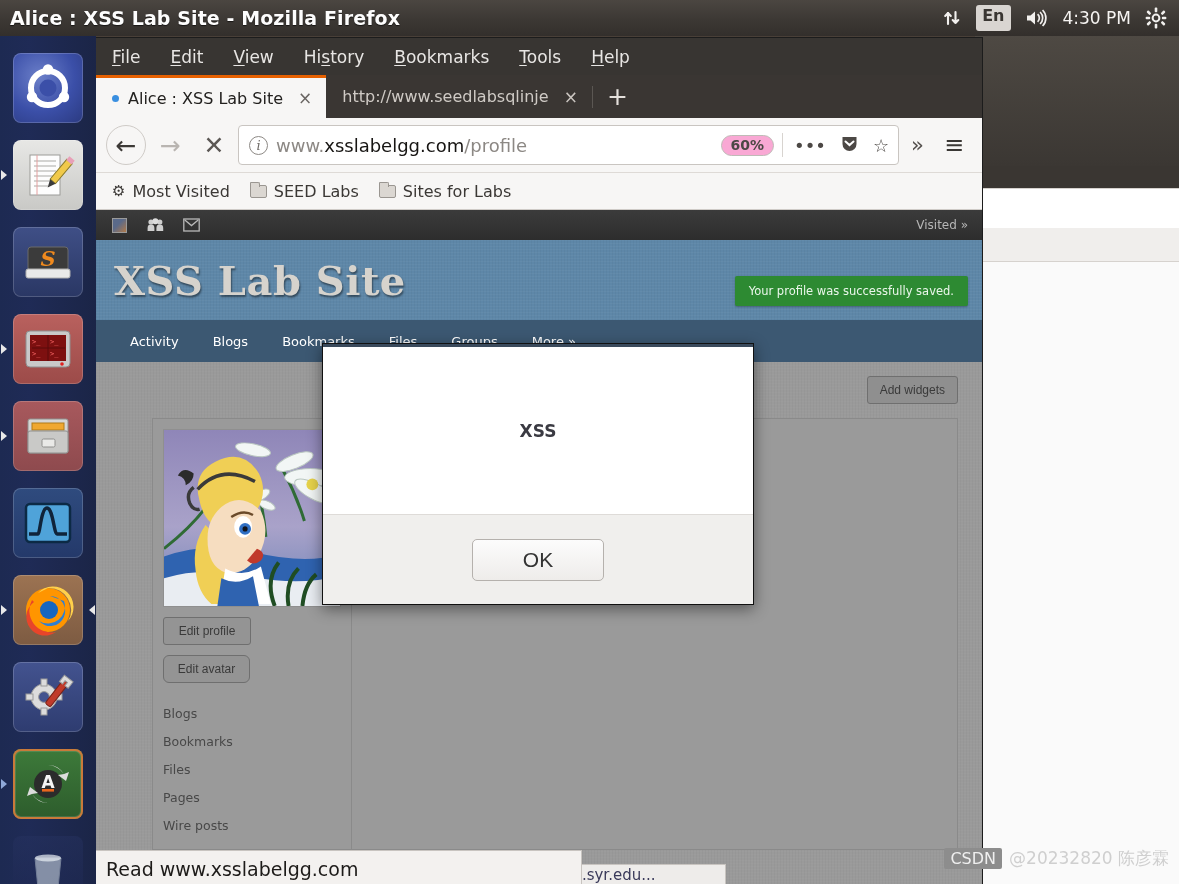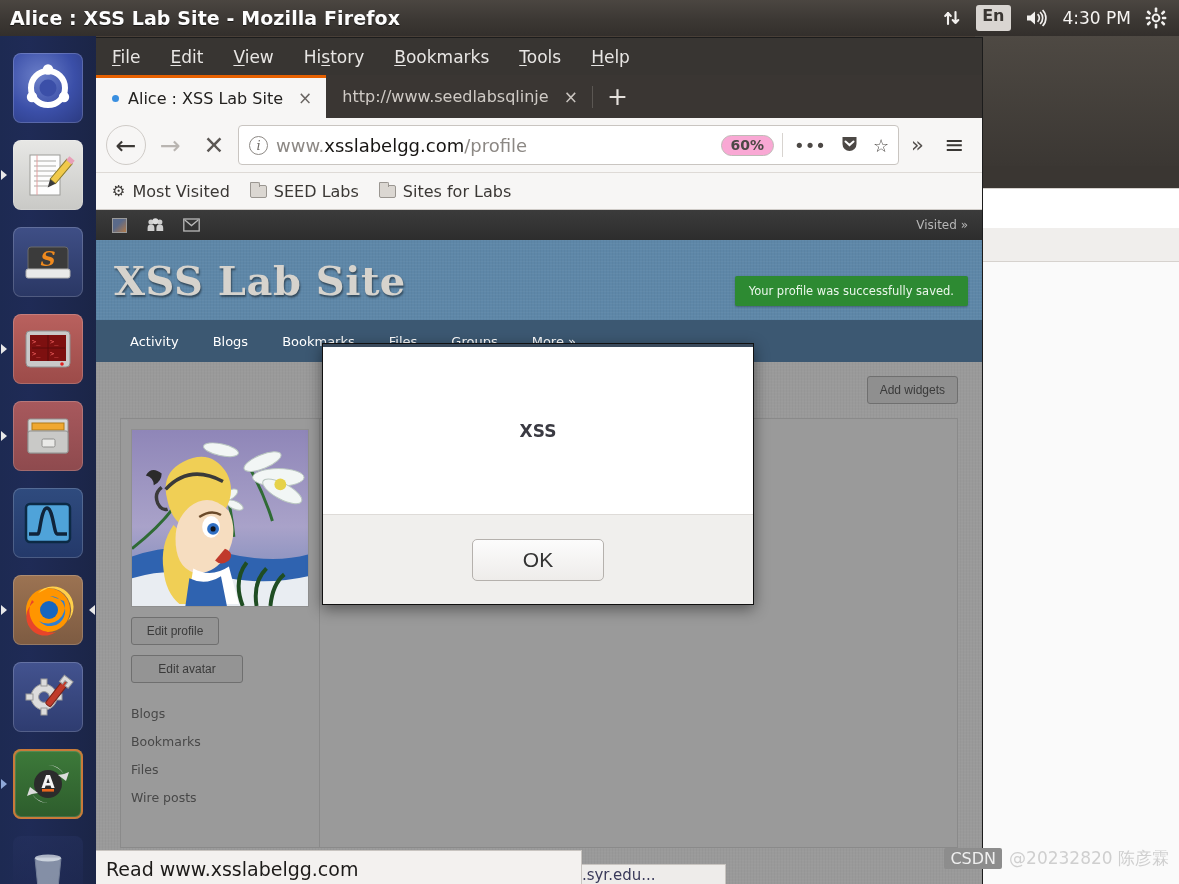--- a/index.html
+++ b/index.html
@@ -207,31 +207,31 @@
     background-image: linear-gradient(rgba(255,255,255,.025) 1px, transparent 1px),
                       linear-gradient(90deg, rgba(0,0,0,.025) 1px, transparent 1px);
     background-size: 3px 3px, 3px 3px;
     padding: 14px 24px 0 24px; }
   .widgets-row { display: flex; justify-content: flex-end; padding-right: 0; }
   .btn-widgets {
     background: #8f8f8f; border: 1px solid #6f6f6f; color: #3a3a3a;
     font-size: 12px; padding: 6px 12px; border-radius: 3px;
   }
   .cols { display: flex; gap: 0; margin-top: 14px; }
-  .col-left { width: 200px; background: #9a9a9a; border: 1px solid #8a8a8a; padding: 10px; }
+  .col-left { width: 200px; background: #9a9a9a; border: 1px solid #8a8a8a; padding: 10px; margin-left: 32px; }
   .avatar-img {
     width: 178px; height: 178px; display: block;
     background: #b8cbd8; border: 1px solid #8f8f8f;
   }
   .btn-sm {
     display: block; margin-top: 10px; background: #949494; border: 1px solid #6f6f6f;
     color: #3a3a3a; font-size: 12px; padding: 6px 10px; border-radius: 3px; text-align: center;
     width: 88px;
   }
-  .btn-sm.wide { width: 112px; }
+  .btn-sm.wide { width: 87px; border-radius: 6px; }
   .side-links { margin-top: 16px; }
   .side-links a { display: block; color: #484848; font-size: 12.5px; text-decoration: none; padding: 6.5px 0; }
   .col-right { flex: 1; background: #9a9a9a; border: 1px solid #8a8a8a; border-left: none; min-height: 430px; }
 
   
   .dialog {
     position: absolute; left: 226px; top: 133px; width: 432px; height: 262px;
     background: #701a75; border: 1px solid #111; z-index: 80;
     box-shadow: 0 4px 14px rgba(0,0,0,.45);
     display: flex; flex-direction: column;
@@ -619,20 +619,21 @@
                   <path d="M126 178 q-4 -24 10 -38"></path>
                 <path d="M140 178 q2 -22 14 -32"></path>
               </g>
             </svg>
             <button class="btn-sm">Edit profile</button>
             <button class="btn-sm wide">Edit avatar</button>
             <div class="side-links">
               <a href="#">Blogs</a>
               <a href="#">Bookmarks</a>
               <a href="#">Files</a>
+              <a href="#">Pages</a>
               <a href="#">Wire posts</a>
             </div>
           </div>
           <div class="col-right"></div>
         </div>
       </div>
 
       <div class="dialog">
         <div class="dlg-top"></div>
         <div class="dlg-body">

